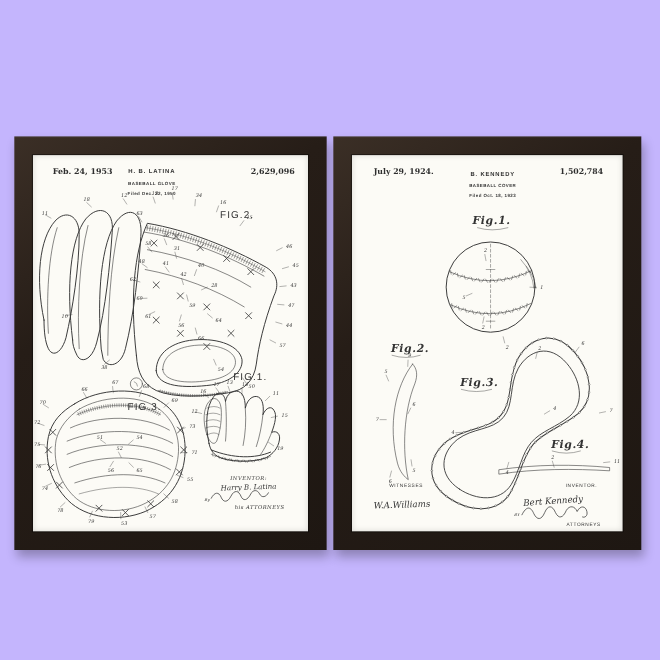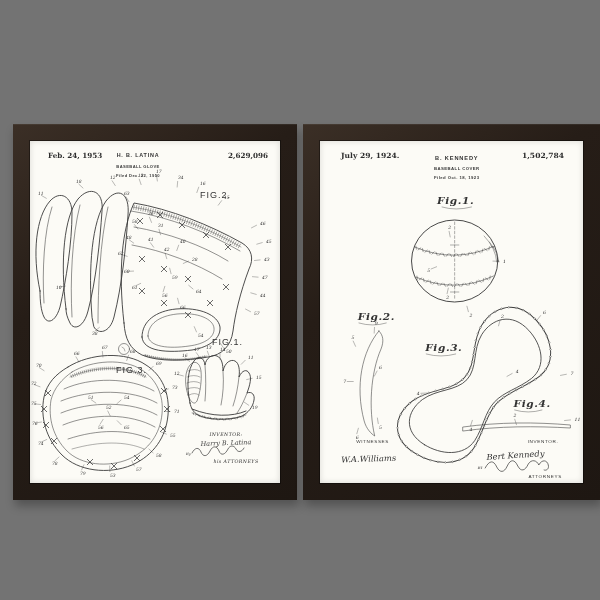--- a/index.html
+++ b/index.html
@@ -1,17 +1,17 @@
 <!DOCTYPE html>
 <html><head>
 <meta charset="utf-8">
 <style>
   html,body{margin:0;padding:0;}
   body{width:600px;height:600px;background:#fdfdfd;font-family:"Liberation Sans",sans-serif;}
-  .scene{position:relative;width:600px;height:600px;background:#737373;overflow:hidden;}
+  .scene{position:relative;width:600px;height:600px;background:#c4b5fd;overflow:hidden;}
   .frame{position:absolute;background:linear-gradient(145deg,#3b2f26 0%,#261d17 35%,#1e1712 100%);
          box-shadow:2px 6px 9px rgba(0,0,0,.28), inset 0 1px 0 rgba(255,255,255,.06);}
   .paper{position:absolute;inset:17px;background:#fcfbf6;
          box-shadow:0 0 0 1px rgba(0,0,0,.38), inset 0 0 6px rgba(0,0,0,.14);}
   .paper svg{display:block;width:100%;height:100%;}
 
   
   .ln{fill:none;stroke:#3a3a3a;stroke-width:.9;stroke-linecap:round;stroke-linejoin:round}
   .ln2{fill:none;stroke:#3a3a3a;stroke-width:.55;stroke-linecap:round;stroke-linejoin:round}
   .thin{fill:none;stroke:#3a3a3a;stroke-width:.4;stroke-linecap:round}
@@ -388,21 +388,21 @@
           <text class="cap-it" x="196" y="295" text-anchor="middle">INVENTOR:</text>
           <text class="sig-sm" x="196" y="304" text-anchor="middle" transform="rotate(-2 196 304)">Harry B. Latina</text>
           <text class="by" x="156" y="314">By</text>
           <path class="sig-line" d="M162,312 c3,-6 7,-6 9,-1 c2,5 6,5 9,-1 c3,-6 7,-5 9,0 c2,5 6,4 9,-2 c2,-4 6,-4 8,0 c2,4 6,3 8,-1"></path>
           <text class="cap-it" x="206" y="322" text-anchor="middle">his ATTORNEYS</text>
         </g>
       </svg>
     </div>
   </div>
 
-  <div class="frame" style="left:303px;top:124px;width:280px;height:376px;padding-left:17px;">
+  <div class="frame" style="left:303px;top:124px;width:280px;height:376px;">
     <div class="paper">
       <svg viewBox="0 0 250 342" preserveAspectRatio="none">
         <defs>
           <pattern id="hatchP" width="2.6" height="2.6" patternUnits="userSpaceOnUse" patternTransform="rotate(-50)">
             <line x1="0" y1="0" x2="0" y2="2.6" stroke="#3a3a3a" stroke-width="0.4"></line>
           </pattern>
           <pattern id="crossP" width="3" height="3" patternUnits="userSpaceOnUse" patternTransform="rotate(45)">
             <path d="M0,0 L0,3 M0,1.5 L3,1.5" stroke="#3a3a3a" stroke-width="0.35" fill="none"></path>
           </pattern>
           <pattern id="hatchS" width="2" height="2" patternUnits="userSpaceOnUse" patternTransform="rotate(55)">

